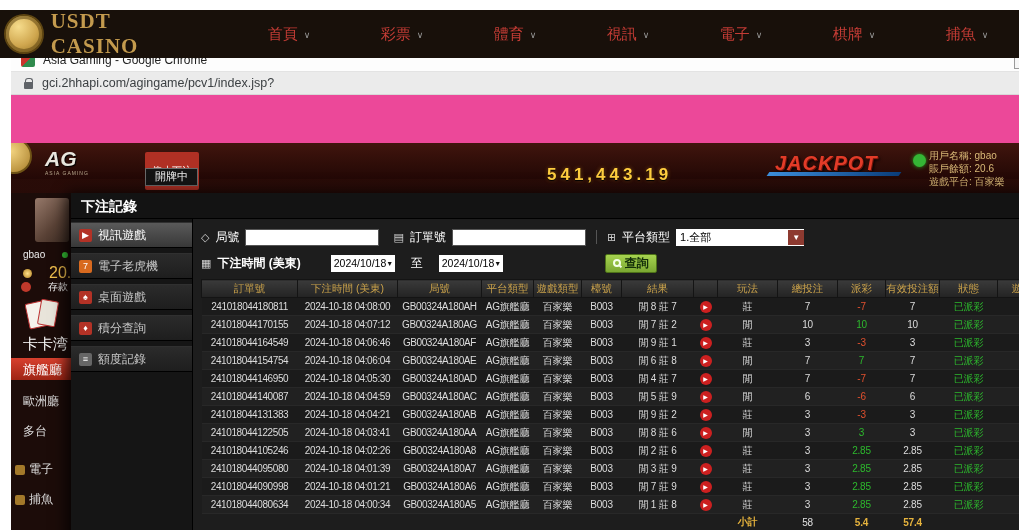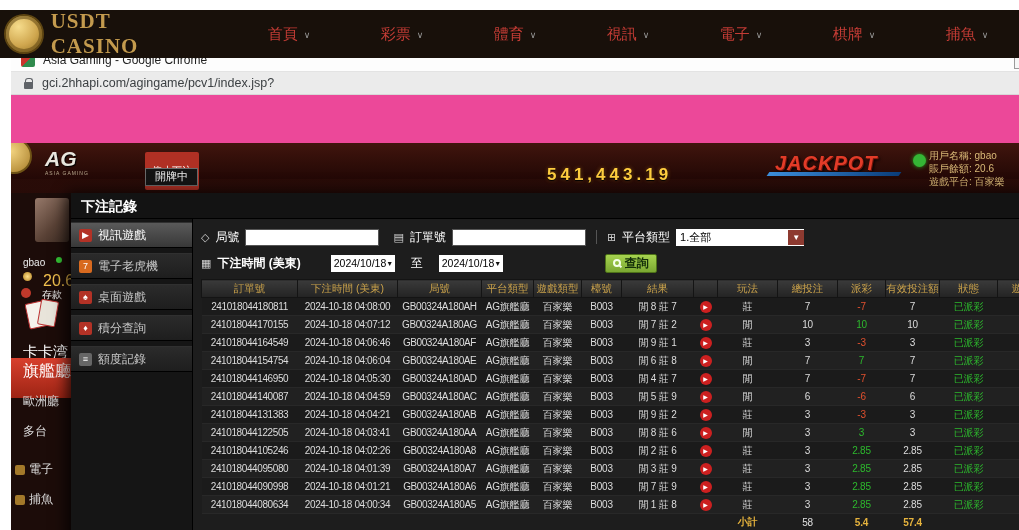--- a/index.html
+++ b/index.html
@@ -38,33 +38,33 @@
   .jp-digits { position:absolute; left:536px; top:22px; color:#ffce3f; font-size:17px; font-weight:bold; letter-spacing:4px; text-shadow:0 1px 1px #000, 0 0 4px rgba(255,180,40,.4); }
   .jp-label { position:absolute; left:764px; top:9px; color:#e23b28; font-size:20px; font-weight:bold; font-style:italic; letter-spacing:1px; text-shadow:1px 1px 0 #6d1309, 2px 2px 3px #000; }
   .jp-swoosh { position:absolute; left:757px; top:29px; width:132px; height:4px; background:linear-gradient(90deg,#3d8fdc,#0b3d7a); transform:skewX(-35deg); }
   .wifi-dot { position:absolute; right:104px; top:11px; width:13px; height:13px; border-radius:50%; background:#35b535; box-shadow:0 0 4px #2a2; }
   .top-user { position:absolute; right:1px; top:6px; width:100px; color:#d9b977; font-size:10px; line-height:13px; overflow:hidden; }
   .top-user div { white-space:nowrap; }
 
   
   .lobby { position:absolute; left:0; top:50px; width:60px; height:385px; overflow:hidden; background:#1c0c09; }
   .avatar { position:absolute; left:24px; top:5px; width:34px; height:44px; border-radius:3px; background:linear-gradient(135deg,#96796a,#5a4236 60%,#3a2a22); }
-  .lob-row { position:absolute; left:12px; display:flex; align-items:flex-start; gap:11px; white-space:nowrap;margin-top:8px; }
+  .lob-row { position:absolute; left:12px; display:flex; align-items:center; gap:17px; white-space:nowrap; }
   .lob-user { top:56px; color:#eee; font-size:10px; }
   .dot-green { width:6px; height:6px; border-radius:50%; background:#35c535; display:inline-block; }
   .lob-bal { top:71px; color:#f2c14e; font-size:16px; }
   .coin-s { width:9px; height:9px; border-radius:50%; background:radial-gradient(#ffe08a,#b07f1e); display:inline-block; }
   .lob-dep { top:87px; left:10px; color:#eee; font-size:10px; cursor:pointer; }
   .dep-ico { width:10px; height:10px; border-radius:50%; background:#c0392b; display:inline-block; }
   .cards { position:absolute; left:16px; top:106px; width:36px; height:32px; }
   .card { position:absolute; width:18px; height:26px; background:#f5f2ec; border:1px solid #b33; border-radius:2px; }
   .card.c1 { transform:rotate(-12deg); left:0; top:3px; }
   .card.c2 { transform:rotate(10deg); left:12px; top:1px; background:#e8e4da; }
   .lob-room { top:142px; color:#fff; font-size:15px; }
-  .flag-btn { position:absolute; left:0; top:165px; width:68px; height:40px; background:linear-gradient(180deg,#d8402e,#9e2414); color:#fff; font-size:16px; padding:3px 0 0 12px; cursor:pointer; white-space:nowrap; }
+  .flag-btn { position:absolute; left:0; top:165px; width:68px; height:22px; background:linear-gradient(180deg,#d8402e,#9e2414); color:#fff; font-size:13px; padding:3px 0 0 12px; cursor:pointer; white-space:nowrap; }
   .lob-item { position:absolute; left:12px; color:#ddd; font-size:12px; white-space:nowrap; cursor:pointer; display:flex; align-items:center; gap:4px; }
   .li-ico { width:10px; height:10px; border-radius:2px; background:#a3792a; display:inline-block; }
 
   
   .modal { position:absolute; left:60px; top:50px; right:0; bottom:0; background:#1d1d1d; box-shadow:-4px 0 14px rgba(0,0,0,.8); }
   .modal-title { height:26px; background:#131313; border-bottom:1px solid #000; color:#fff; font-size:14px; font-weight:bold; padding:5px 0 0 10px; }
   .modal-body { position:absolute; top:26px; left:0; right:0; bottom:0; display:flex; }
   .side-menu { width:122px; background:#151515; border-right:1px solid #000; padding-top:3px; }
   .menu-item { height:26px; margin-bottom:5px; display:flex; align-items:center; gap:6px; padding-left:8px; background:linear-gradient(180deg,#2b2b2b,#1e1e1e); border-top:1px solid #303030; border-bottom:1px solid #000; color:#c8c8c8; font-size:12px; cursor:pointer; }
   .menu-item.active { background:linear-gradient(180deg,#5a5a5a,#383838); color:#fff; }

